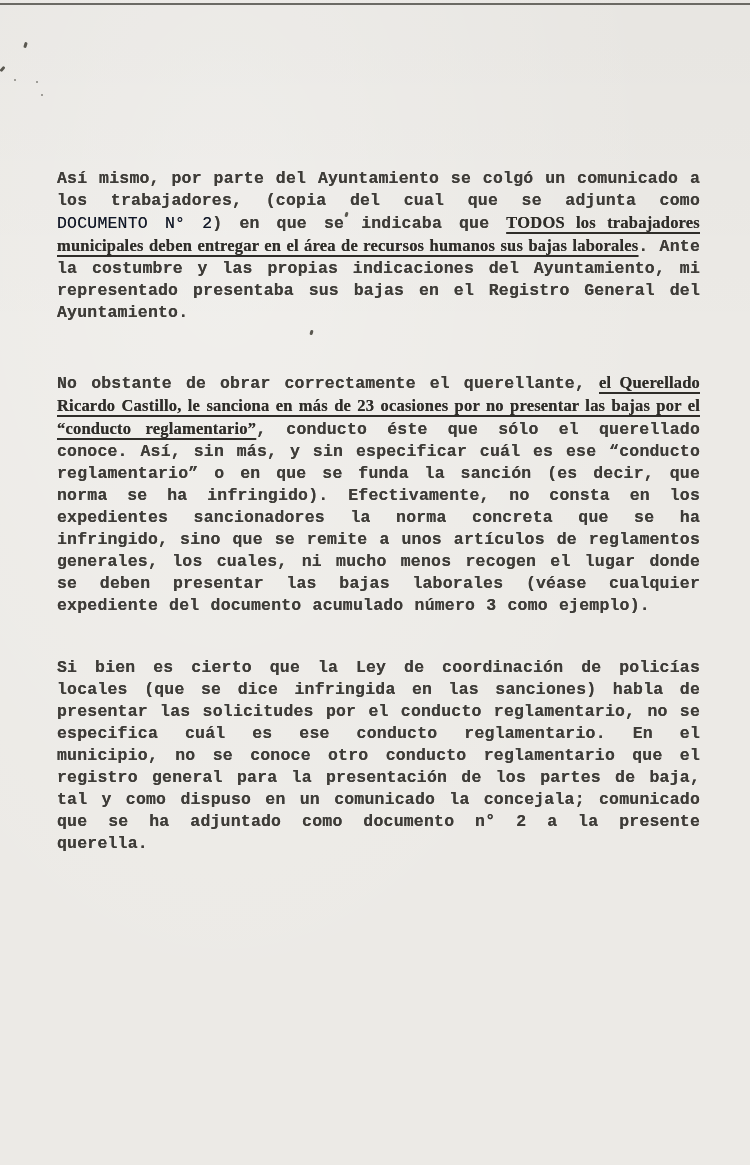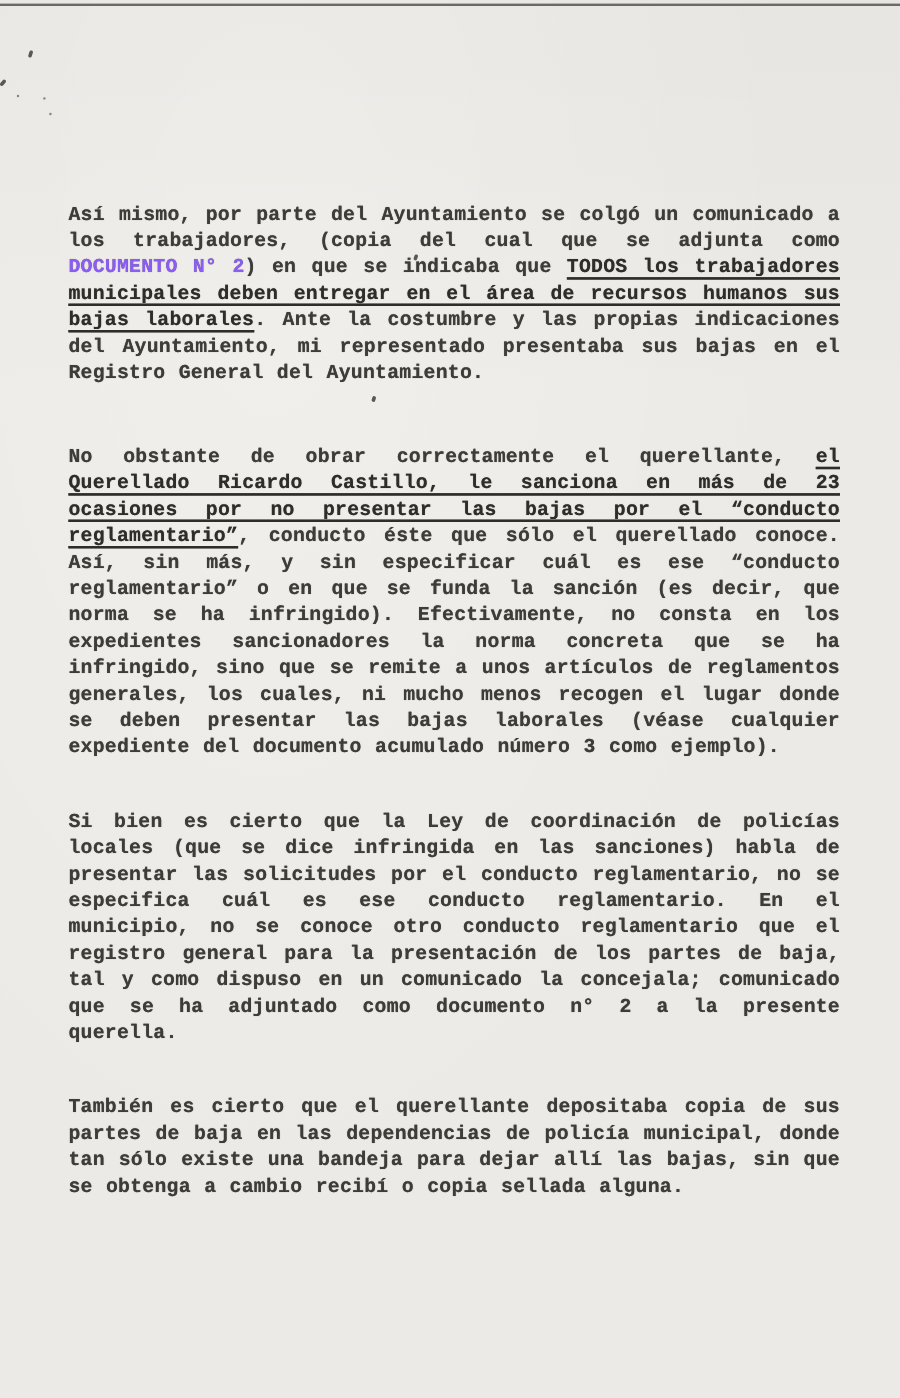--- a/index.html
+++ b/index.html
@@ -61,41 +61,41 @@
     text-shadow: 0 0 0.6px rgba(62,60,56,0.85);
     word-spacing: 1px;
   }
   .para + .para { margin-top: 0; }
   .para.p1 { margin-bottom: 48px; }
   .para.p2 { margin-bottom: 40px; margin-top: 35px; }
   .para.p3 { margin-bottom: 46px; }
   .para.p4 { margin-bottom: 40px; }
   .seg.normal { font-weight: 700; }
   .seg.bold {
-    font-weight: 700;
-    color: #8b5cf6;
+    font-weight: 400;
+    color: #0f172a;
   }
   .seg.bold-underline {
     font-weight: 700;
     color: #2f2d29;
     text-decoration: underline;
     text-decoration-thickness: 1.5px;
     text-underline-offset: 3.5px;
+    font-family: Liberation Serif, serif;
   }
 </style>
 </head>
 <body>
 
 <div class="scan-top-line"></div>
 <div class="speck tick" style="left:24px; top:42px;"></div>
 <div class="speck tick" style="left:1px; top:66px; transform:rotate(40deg);"></div>
 <div class="speck dot" style="left:14px; top:79px;"></div>
 <div class="speck dot" style="left:36px; top:81px;"></div>
 <div class="speck dot" style="left:41px; top:94px;"></div>
 <div class="speck tick" style="left:345px; top:212px; height:5px;"></div>
 <div class="speck tick" style="left:310px; top:330px; height:5px;"></div>
 
 <main class="page-content">
   <p class="para p1"><span class="seg normal">Así mismo, por parte del Ayuntamiento se colgó un comunicado a los trabajadores, (copia del cual que se adjunta como </span><span class="seg bold">DOCUMENTO N° 2</span><span class="seg normal">) en que se indicaba que </span><span class="seg bold-underline">TODOS los trabajadores municipales deben entregar en el área de recursos humanos sus bajas laborales</span><span class="seg normal">. Ante la costumbre y las propias indicaciones del Ayuntamiento, mi representado presentaba sus bajas en el Registro General del Ayuntamiento.</span></p>
   <p class="para p2"><span class="seg normal">No obstante de obrar correctamente el querellante, </span><span class="seg bold-underline">el Querellado Ricardo Castillo, le sanciona en más de 23 ocasiones por no presentar las bajas por el “conducto reglamentario”</span><span class="seg normal">, conducto éste que sólo el querellado conoce. Así, sin más, y sin especificar cuál es ese “conducto reglamentario” o en que se funda la sanción (es decir, que norma se ha infringido). Efectivamente, no consta en los expedientes sancionadores la norma concreta que se ha infringido, sino que se remite a unos artículos de reglamentos generales, los cuales, ni mucho menos recogen el lugar donde se deben presentar las bajas laborales (véase cualquier expediente del documento acumulado número 3 como ejemplo).</span></p>
   <p class="para p4"><span class="seg normal">Si bien es cierto que la Ley de coordinación de policías locales (que se dice infringida en las sanciones) habla de presentar las solicitudes por el conducto reglamentario, no se especifica cuál es ese conducto reglamentario. En el municipio, no se conoce otro conducto reglamentario que el registro general para la presentación de los partes de baja, tal y como dispuso en un comunicado la concejala; comunicado que se ha adjuntado como documento n° 2 a la presente querella.</span></p>
-  <p class="para p5"><span class="seg normal">También es cierto que el querellante depositaba copia de sus partes de baja en las dependencias de policía municipal, donde tan sólo existe una bandeja para dejar allí las bajas, sin que se obtenga a cambio recibí o copia sellada alguna.</span></p>
 </main>
 
 </body></html>

